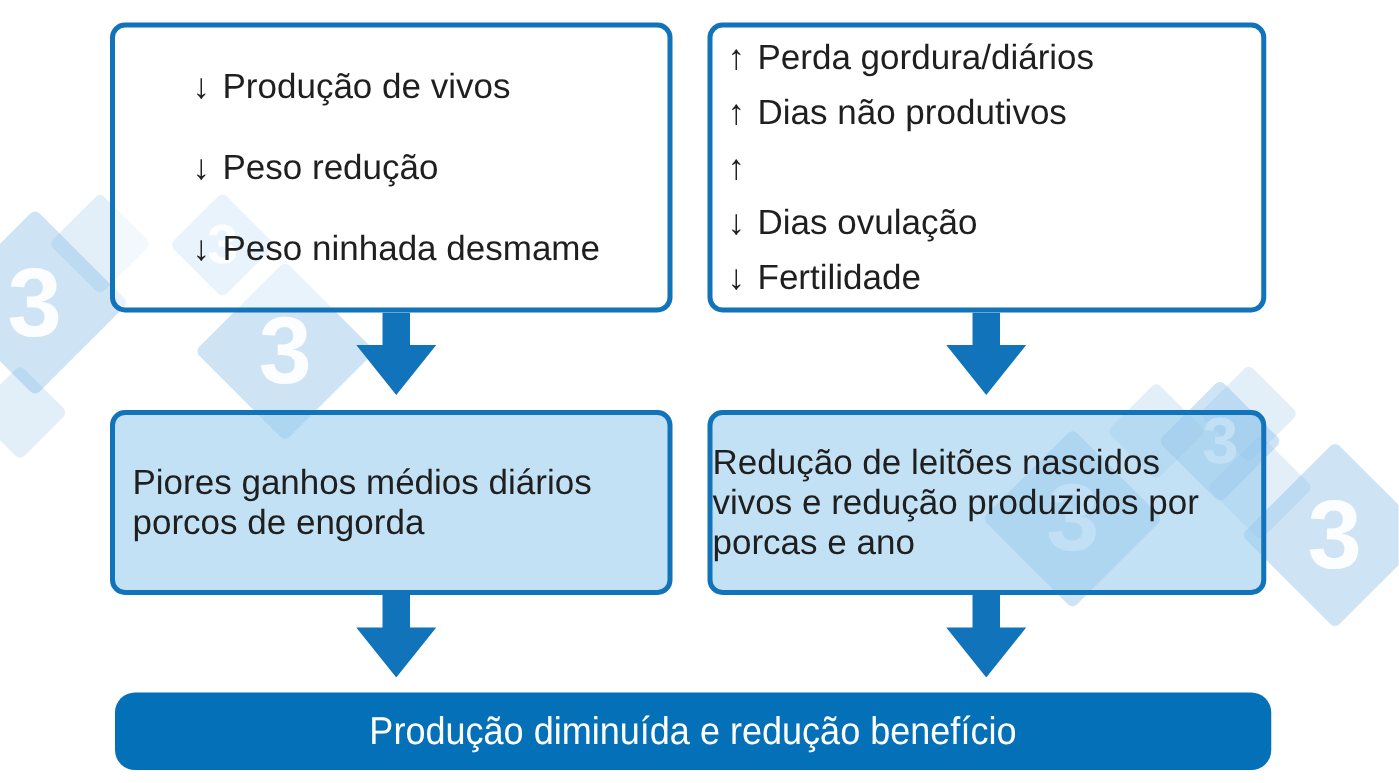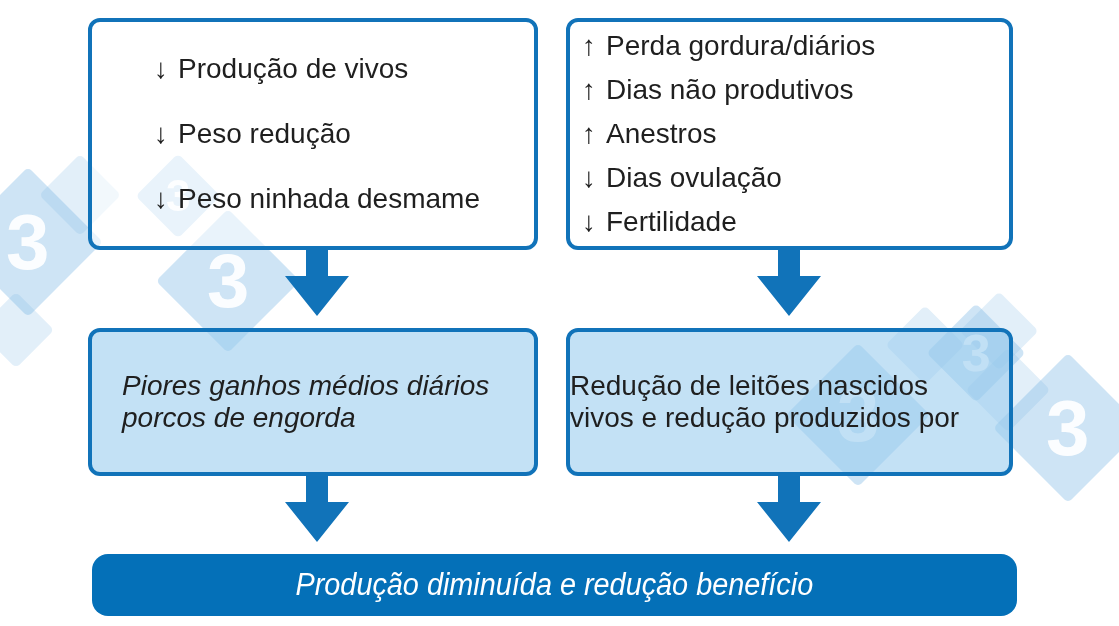--- a/index.html
+++ b/index.html
@@ -23,37 +23,37 @@
   
   .box {
     position:absolute; box-sizing:border-box;
     border:4px solid var(--accent,#1173b9); border-radius:12px;
     display:flex; flex-direction:column; justify-content:center;
   }
   .box.white { background:rgba(255,255,255,0.55); }
   .box.blue  { background:rgba(151,203,238,0.58); }
   .tl { left:88px; top:18px; width:450px; height:232px; padding-left:62px; row-gap:31px; }
   .tr { left:566px; top:18px; width:447px; height:232px; padding-left:12px; }
-  .ml { left:88px; top:328px; width:450px; height:148px; padding-left:30px;font-style:italic; }
+  .ml { left:88px; top:328px; width:450px; height:148px; padding-left:14px; }
   .mr { left:566px; top:328px; width:447px; height:148px; }
   .li { display:flex; align-items:baseline; font-size:28px; line-height:34px; white-space:nowrap; }
   .tr .li { line-height:44px; }
   .sym { margin-right:10px; }
   .txtline { font-size:28px; line-height:32px; white-space:nowrap; }
   
   .arrow { position:absolute; width:64px; height:66px; z-index:3; }
   .a1l { left:285px; top:250px; }
   .a1r { left:757px; top:250px; }
   .a2l { left:285px; top:476px; }
   .a2r { left:757px; top:476px; }
   
   .bar {
     position:absolute; left:92px; top:554px; width:925px; height:62px;
     background:var(--bar,#0470b8); border-radius:16px;
-    display:flex; align-items:center; justify-content:center; color:#ffffff;font-style:italic;
+    display:flex; align-items:center; justify-content:center; color:#ffffff;
   }
   .bar span { font-size:31px; transform:scaleX(0.93); white-space:nowrap; }
   .boxlayer { position:relative; z-index:2; }
 </style>
 </head>
 <body>
 
 <div class="canvas">
 
   <div class="dia pale" style="left:51px;top:166px;width:58px;height:58px;"></div>
@@ -102,40 +102,40 @@
       <div class="li">
           <span class="sym">↑</span>
           <span>Perda gordura/diários</span>
         </div>
       <div class="li">
           <span class="sym">↑</span>
           <span>Dias não produtivos</span>
         </div>
       <div class="li">
           <span class="sym">↑</span>
-          <span>Anestros</span>
         </div>
       <div class="li">
           <span class="sym">↓</span>
           <span>Dias ovulação</span>
         </div>
       <div class="li">
           <span class="sym">↓</span>
           <span>Fertilidade</span>
         </div>
     </div>
 
     <div class="box blue ml">
       <div class="txtline">Piores ganhos médios diários</div>
       <div class="txtline">porcos de engorda</div>
     </div>
 
     <div class="box blue mr">
       <div class="txtline">Redução de leitões nascidos</div>
       <div class="txtline">vivos e redução produzidos por</div>
+      <div class="txtline">porcas e ano</div>
     </div>
 
     <div class="bar">
       <span>Produção diminuída e redução benefício</span>
     </div>
   </div>
 
   <svg class="arrow a1l" viewBox="0 0 64 66">
       <polygon points="21,0 43,0 43,26 64,26 32,66 0,26 21,26" fill="#1173b9"></polygon>
     </svg>

